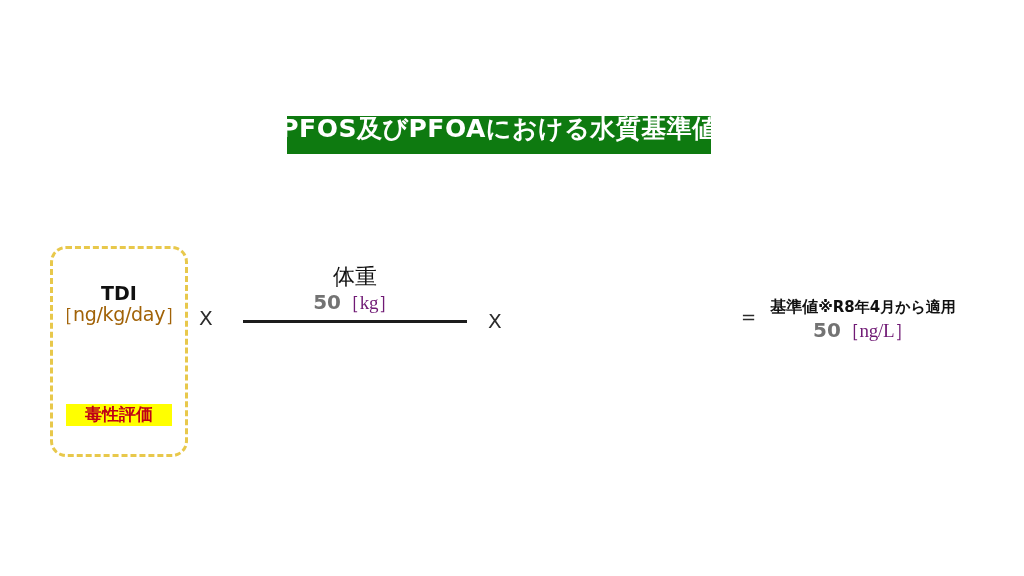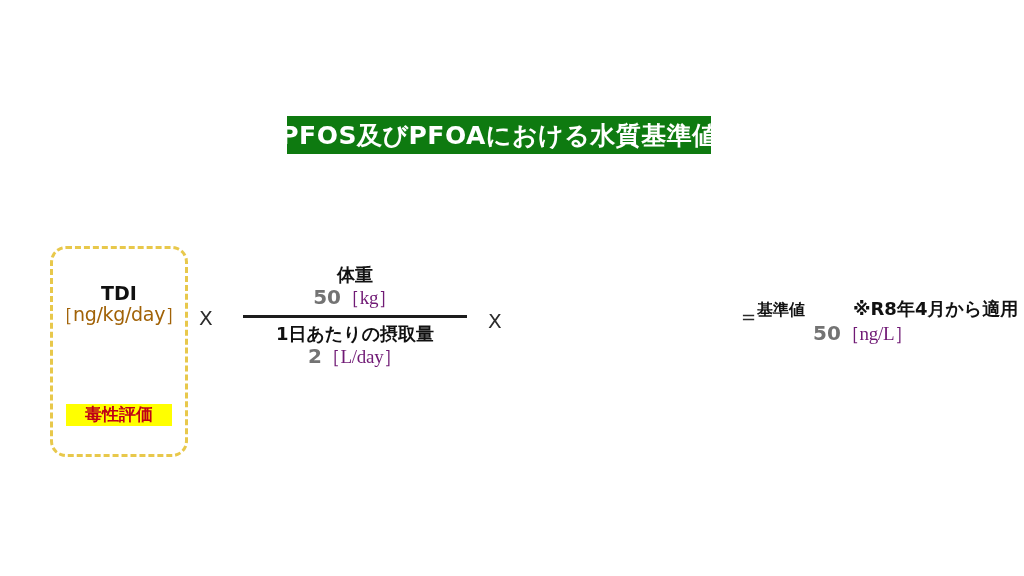--- a/index.html
+++ b/index.html
@@ -19,21 +19,20 @@
 
   
   .title-banner {
     position: absolute;
     left: 287px;
     top: 116px;
     width: 424px;
     height: 38px;
     background: #0e7a10;
     display: flex;
-    align-items: center;
     justify-content: center;
     box-sizing: border-box;
   }
   .title-text {
     color: #ffffff;
     font-size: 25px;
     font-weight: 700;
     letter-spacing: 0.5px;
     line-height: 1;
     white-space: nowrap;
@@ -130,22 +129,22 @@
   }
   .frac-num { padding-bottom: 3px; }
   .frac-bar {
     height: 0;
     border-top: 3px solid #1d1d1d;
     margin: 2px 0 2px 0;
   }
   .frac-den { padding-top: 3px; }
 
   .term-title {
-    font-size: 18px;
-    font-weight: 700;
+    font-size: 22px;
+    font-weight: 400;
     color: #111111;
     display: block;
     white-space: nowrap;
   }
   .term-line {
     display: block;
     white-space: nowrap;
     line-height: 1.2;
   }
   .num-red {
@@ -179,21 +178,21 @@
     text-align: center;
   }
   .result-title {
     font-size: 15px;
     font-weight: 700;
     color: #111111;
     white-space: nowrap;
     display: block;
   }
   .result-title .big { font-size: 16px; }
-  .result-title .small { font-size: 18px; padding-left: 48px; }
+  .result-title .small { font-size: 15px; }
 </style>
 </head>
 <body>
 
 <div class="title-banner">
   <span class="title-text">PFOS及びPFOAにおける水質基準値</span>
 </div>
 
 <div class="formula">
 
@@ -208,24 +207,20 @@
   </div>
 
   <span class="op op-x1">X</span>
 
   <div class="fraction">
     <div class="frac-num">
       <span class="term-title">体重</span>
       <span class="term-line"><span class="num-red">50</span><span class="unit-black">［kg］</span></span>
     </div>
     <div class="frac-bar"></div>
-    <div class="frac-den">
-      <span class="term-title">1日あたりの摂取量</span>
-      <span class="term-line"><span class="num-red">2</span><span class="unit-black">［L/day］</span></span>
-    </div>
   </div>
 
   <span class="op op-x2">X</span>
 
   <div class="term-alloc">
   </div>
 
   <span class="op op-eq">=</span>
 
   <div class="term-result">

